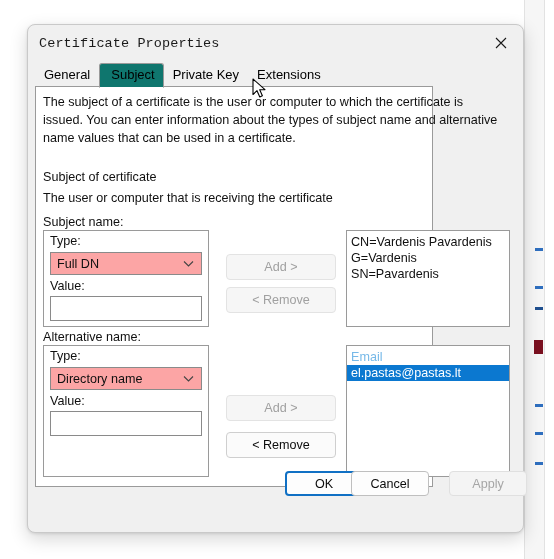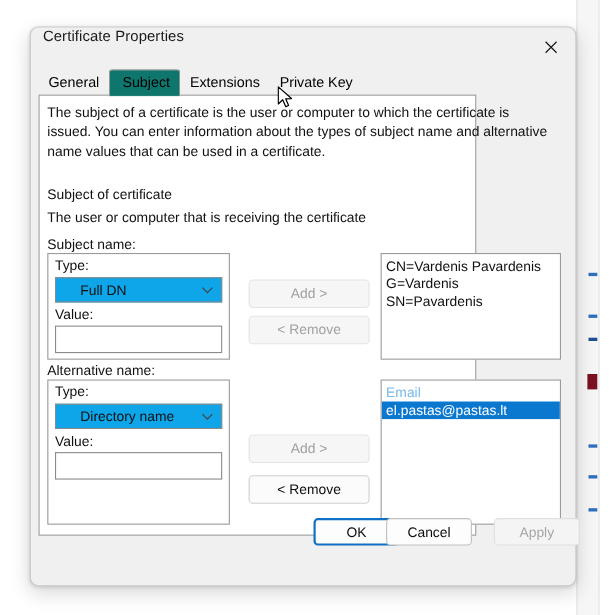--- a/index.html
+++ b/index.html
@@ -48,20 +48,22 @@
     border: 1px solid #c9c9c9;
     border-radius: 8px;
     box-shadow: 0 6px 18px rgba(0,0,0,0.16), 0 1px 3px rgba(0,0,0,0.10);
     box-sizing: border-box;
   }
 
   .titlebar {
     position: relative;
     height: 36px;
     display: flex;
+    align-items: center;
+    font-family: Liberation Mono, monospace;
   }
   .title-text {
     margin-left: 11px;
     font-size: 13.5px;
     color: #1a1a1a;
     letter-spacing: 0.1px;
   }
   .close-btn {
     position: absolute;
     right: 0;
@@ -153,28 +155,28 @@
 
   .fieldlabel {
     position: absolute;
     font-size: 12.6px;
     color: #101010;
   }
 
   .combo {
     position: absolute;
     height: 23px;
-    background: #0ea5e9;
+    background: #fca5a5;
     border: 1px solid #8a8a8a;
     box-sizing: border-box;
     display: flex;
     align-items: center;
     font-size: 12.6px;
     color: #101010;
-    padding-left: 22px;
+    padding-left: 6px;
     cursor: default;
   }
   .combo .chev {
     position: absolute;
     right: 7px;
     top: 50%;
     transform: translateY(-50%);
     line-height: 0;
   }
 
@@ -289,22 +291,22 @@
       <div class="close-btn">
         <svg width="12" height="12" viewBox="0 0 12 12" aria-hidden="true">
           <path d="M1 1 L11 11 M11 1 L1 11" stroke="#1a1a1a" stroke-width="1.1" fill="none"></path>
         </svg>
       </div>
     </div>
 
     <div class="tabstrip">
       <div class="tab">General</div>
       <div class="tab active">Subject</div>
+      <div class="tab">Private Key</div>
       <div class="tab">Extensions</div>
-      <div class="tab">Private Key</div>
     </div>
 
     <div class="tabpanel">
 
       <div class="desc">The subject of a certificate is the user or computer to which the certificate is issued. You can enter information about the types of subject name and alternative name values that can be used in a certificate.</div>
 
       <div class="subhead h1">Subject of certificate</div>
       <div class="subhead h2">The user or computer that is receiving the certificate</div>
 
       <div class="grouplabel" style="left:7px; top:128px;">Subject name:</div>

